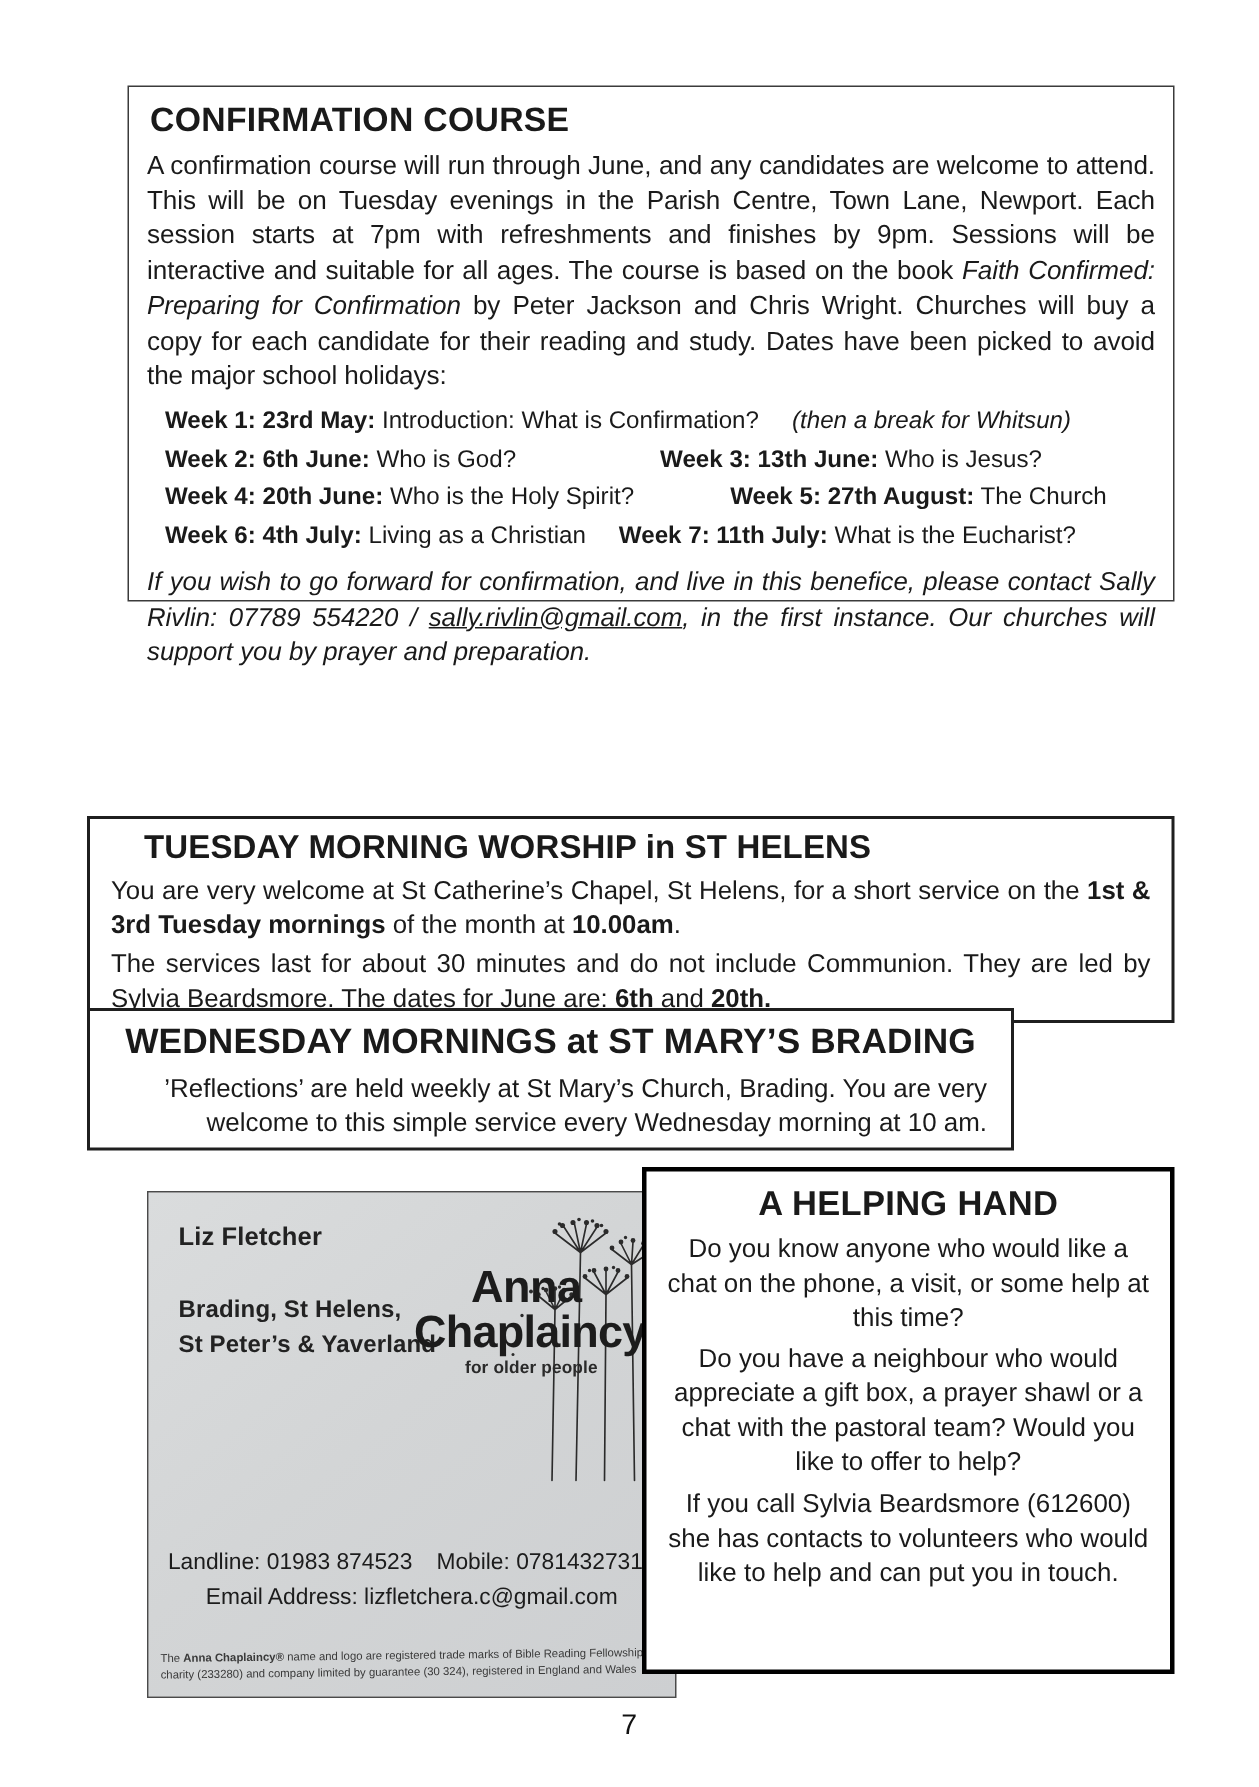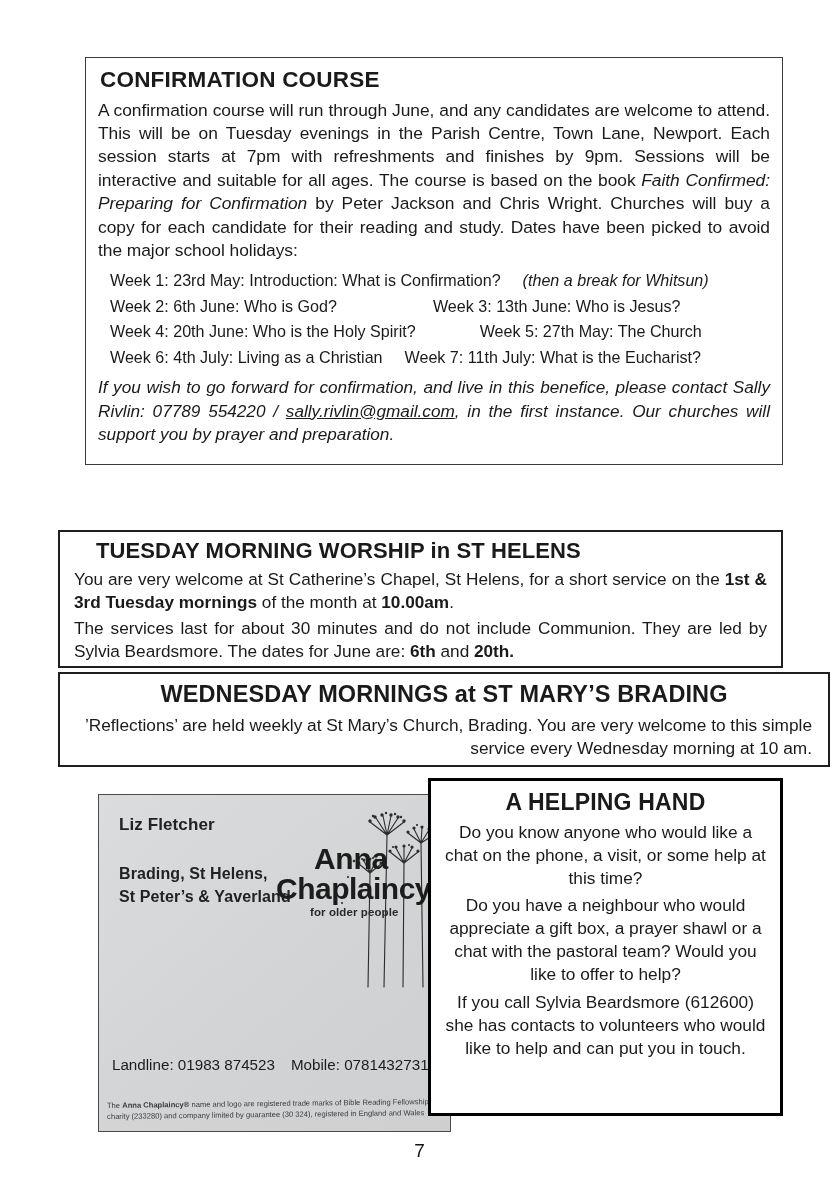--- a/index.html
+++ b/index.html
@@ -31,21 +31,21 @@
   }
   .box-thin   { border: 1.5px solid #3b3b3b; }
   .box-med    { border: 2px solid #1f1f1f; }
   .box-thick  { border: 3.5px solid #000000; }
 
   
   #confirmation-box {
     left: 85px;
     top: 57px;
     width: 698px;
-    height: 408px;
+    height: 344px;
     padding: 8px 12px 23px 12px;
   }
   .sec-title-left {
     font-size: 22.5px;
     font-weight: bold;
     letter-spacing: .2px;
     margin: 2px 0 7px 2px;
     line-height: 1.05;
   }
   .body-para {
@@ -62,21 +62,21 @@
   
   .weeks {
     margin: 2px 0 6px 0;
     padding: 0 0 0 12px;
   }
   .week-line {
     font-size: 16.1px;
     line-height: 1.58;
     white-space: nowrap;
   }
-  .week-line b { font-weight: normal; }
+  .week-line b { font-weight: bold; }
   .week-line i { }
   .wk-gap-a { display: inline-block; width: 96px; }
   .wk-gap-b { display: inline-block; width: 64px; }
   .wk-gap-c { display: inline-block; width: 22px; }
 
   .closing-para {
     font-size: 17.2px;
     line-height: 1.37;
     font-style: italic;
     text-align: justify;
@@ -84,21 +84,21 @@
   }
   .closing-para .mail {
     text-decoration: underline;
     font-style: italic;
     color: #1a1a1a;
   }
 
   
   #tuesday-box {
     left: 58px;
-    top: 530px;
+    top: 544px;
     width: 725px;
     height: 138px;
     padding: 5px 14px 4px 14px;
   }
   .sec-title-center-sm {
     font-size: 22px;
     font-weight: bold;
     text-align: center;
     line-height: 1.1;
     margin: 2px 0 5px 0;
@@ -110,21 +110,21 @@
     line-height: 1.34;
     text-align: justify;
     margin: 0 0 3px 0;
   }
   .tue-para b { font-weight: bold; }
 
   
   #wednesday-box {
     left: 58px;
     top: 672px;
-    width: 772px;
+    width: 618px;
     height: 95px;
     padding: 4px 16px;
   }
   .wed-title {
     font-size: 23.5px;
     font-weight: bold;
     text-align: center;
     margin: 3px 0 6px 0;
     letter-spacing: .1px;
   }
@@ -279,21 +279,21 @@
     </p>
 
     <div class="weeks">
       <div class="week-line">
         <b>Week 1: 23rd May:</b><span> Introduction: What is Confirmation?</span><span class="wk-gap-c"></span><i>(then a break for Whitsun)</i>
       </div>
       <div class="week-line">
         <b>Week 2: 6th June:</b><span> Who is God?</span><span class="wk-gap-a"></span><b>Week 3: 13th June:</b><span> Who is Jesus?</span>
       </div>
       <div class="week-line">
-        <b>Week 4: 20th June:</b><span> Who is the Holy Spirit?</span><span class="wk-gap-b"></span><b>Week 5: 27th May:</b><span> The Church</span>
+        <b>Week 4: 20th June:</b><span> Who is the Holy Spirit?</span><span class="wk-gap-b"></span><b>Week 5: 27th August:</b><span> The Church</span>
       </div>
       <div class="week-line">
         <b>Week 6: 4th July:</b><span> Living as a Christian</span><span class="wk-gap-c"></span><b>Week 7: 11th July:</b><span> What is the Eucharist?</span>
       </div>
     </div>
 
     <p class="closing-para">
       <span>If you wish to go forward for confirmation, and live in this benefice, please contact Sally Rivlin: 07789 554220 / </span><a class="mail" href="#">sally.rivlin@gmail.com</a><span>, in the first instance. Our churches will support you by prayer and preparation.</span>
     </p>
   </section>
@@ -399,20 +399,21 @@
       <div class="card-logo">
         <div class="logo-word1">Anna</div>
         <div class="logo-word2">Chaplaincy</div>
         <div class="logo-tag">for older people</div>
       </div>
 
       <div class="card-contact">
         <span class="ln">
           <span>Landline: 01983 874523</span><span class="sp"></span><span>Mobile: 07814327310</span>
         </span>
+        <span class="ln">Email Address: lizfletchera.c@gmail.com</span>
       </div>
 
       <div class="card-legal">
         <span>The </span><b>Anna Chaplaincy®</b><span> name and logo are registered trade marks of Bible Reading Fellowship, a charity (233280) and company limited by guarantee (30 324), registered in England and Wales</span>
       </div>
     </div>
   </figure>
 
   <section class="box box-thick" id="helping-hand-box">
     <h2 class="hh-title">A HELPING HAND</h2>

